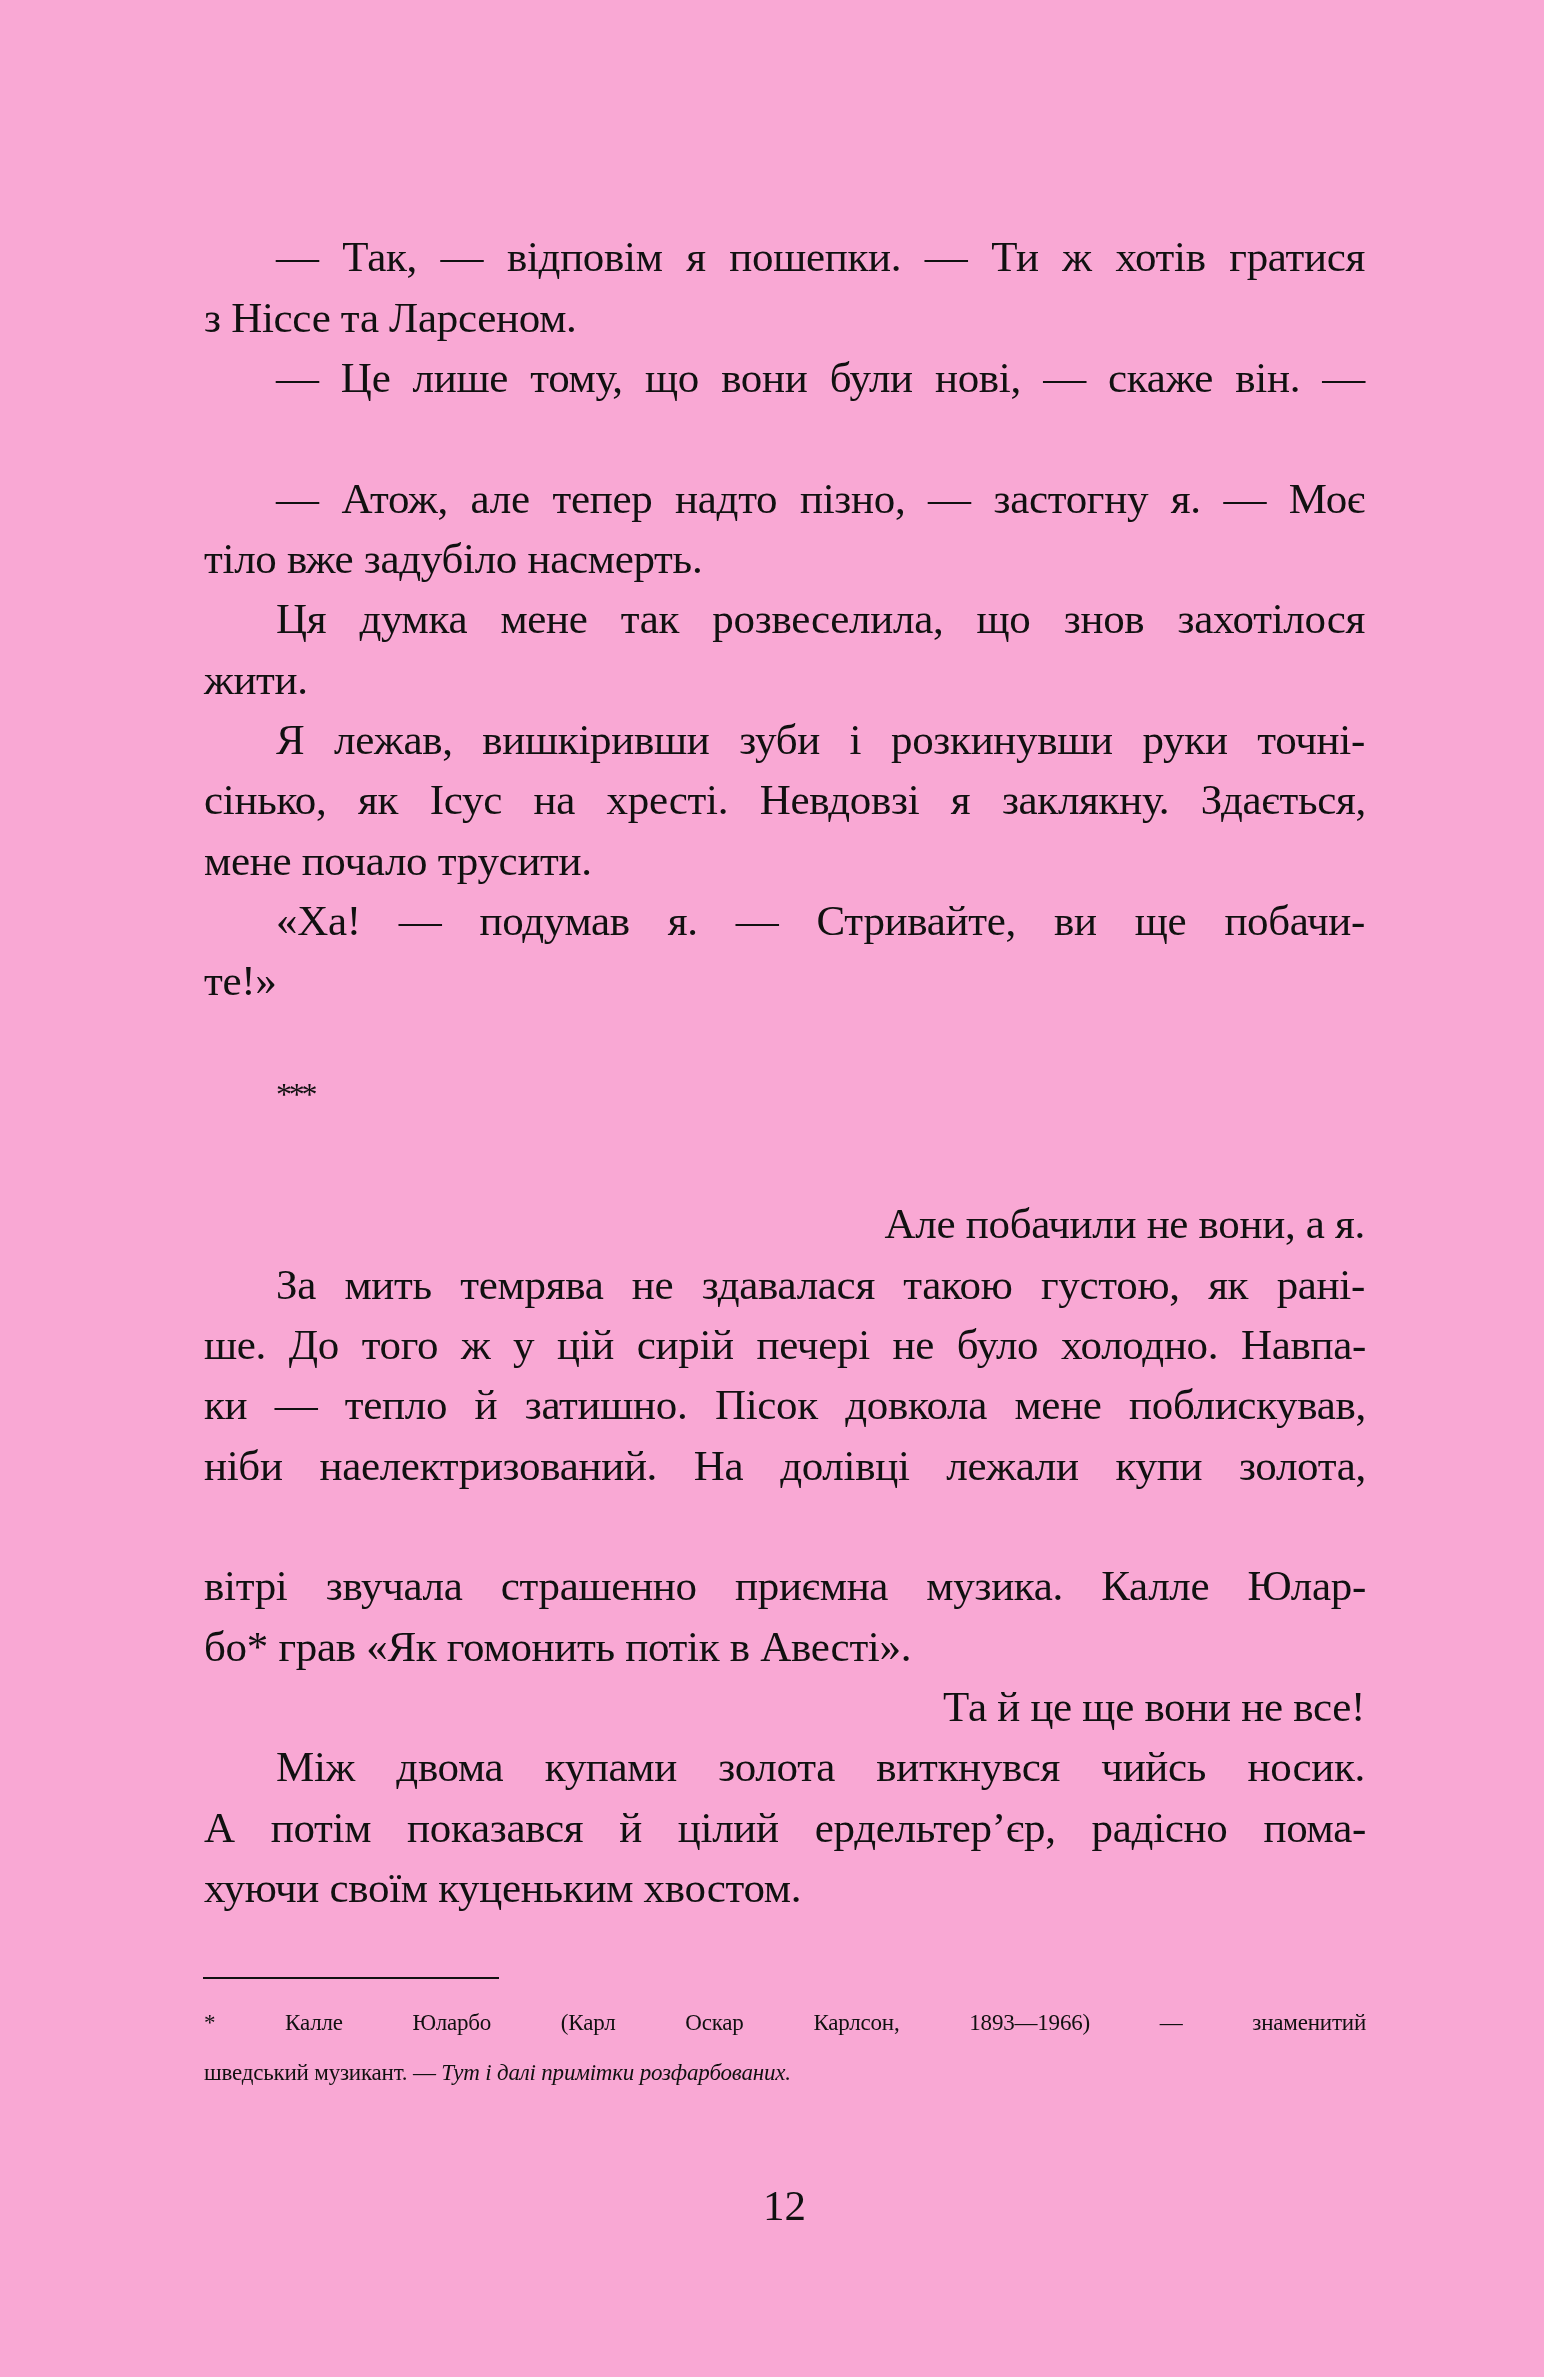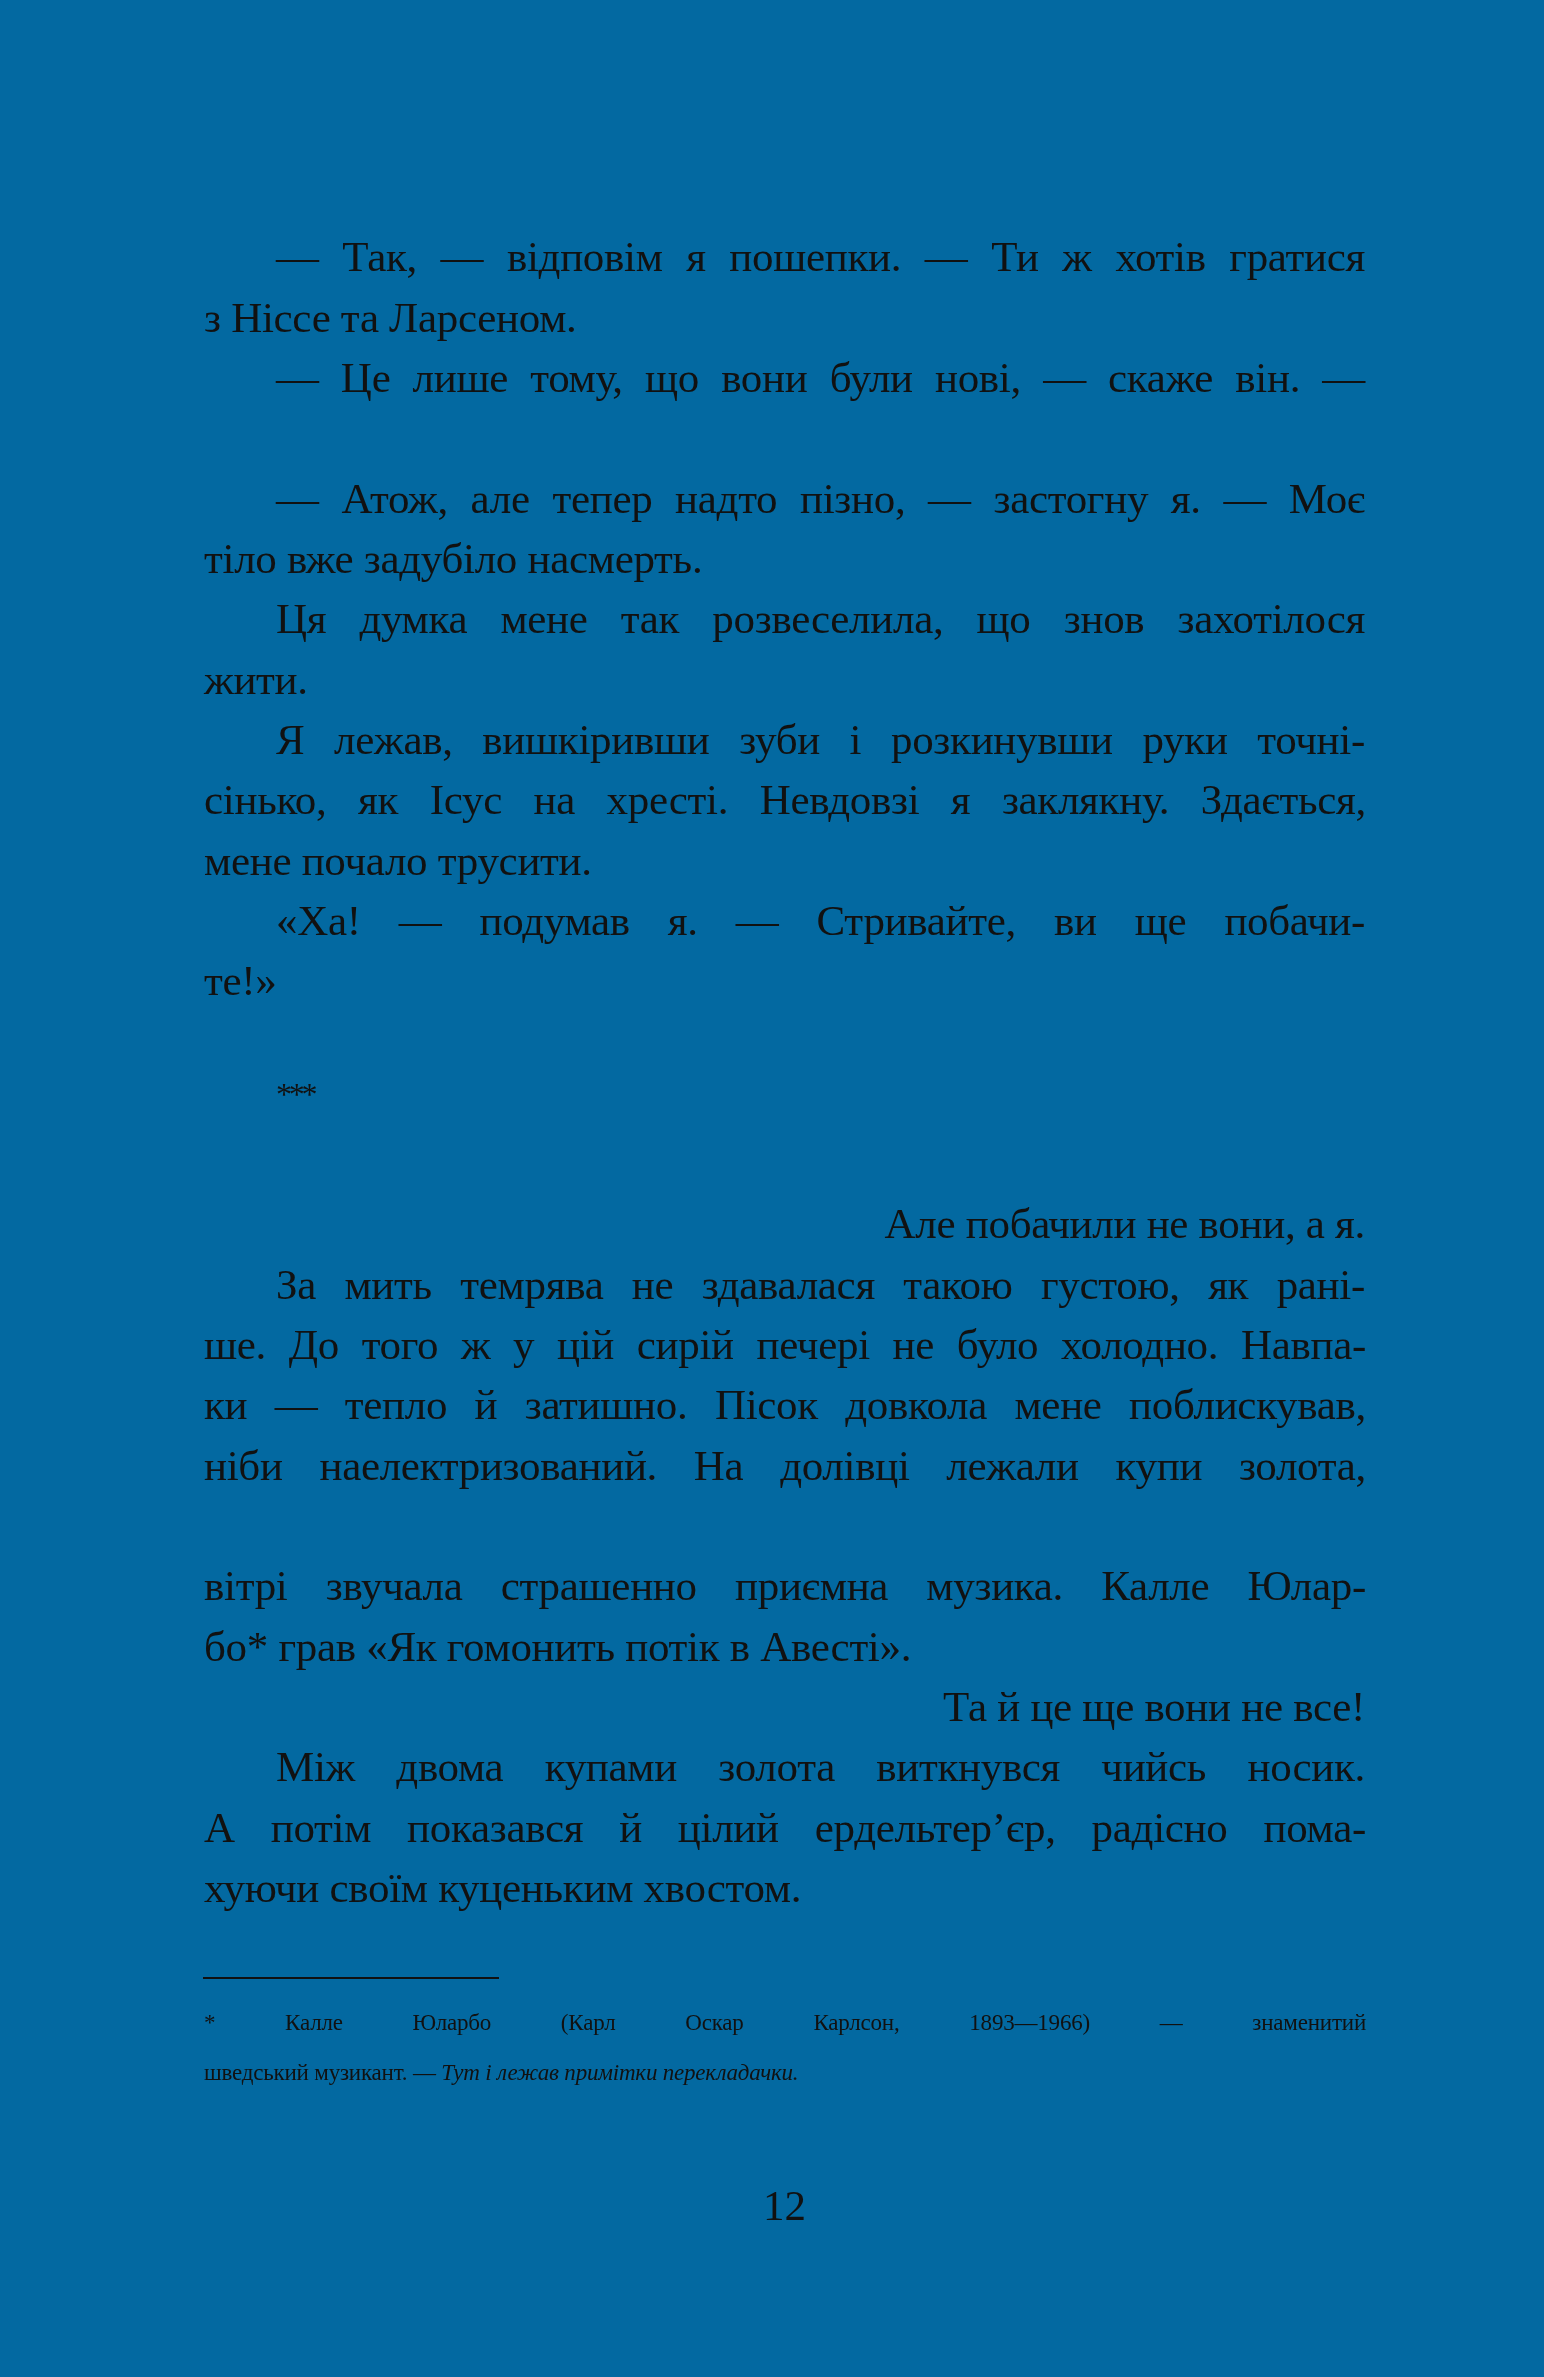--- a/index.html
+++ b/index.html
@@ -13,21 +13,21 @@
     position: relative;
     overflow: hidden;
     color: #111111;
     font-family: "Liberation Serif", "DejaVu Serif", serif;
   }
   .page {
     position: absolute;
     left: 0; top: 0;
     width: 1545px;
     height: 2377px;
-    background: #0369a1;
+    background: #f9a8d4;
   }
   .line {
     position: absolute;
     left: 204px;
     width: 1162px;
     font-size: 43px;
     line-height: 48px;
     height: 48px;
     white-space: nowrap;
     letter-spacing: -0.3px;
@@ -112,18 +112,18 @@
   <div class="line just" style="top:1442px">ніби наелектризований. На долівці лежали купи золота,</div>
   <div class="line just" style="top:1562px">вітрі звучала страшенно приємна музика. Калле Юлар-</div>
   <div class="line" style="top:1623px">бо* грав «Як гомонить потік в Авесті».</div>
   <div class="line indent" style="top:1683px">Та й це ще вони не все!</div>
   <div class="line indent just" style="top:1743px">Між двома купами золота виткнувся чийсь носик.</div>
   <div class="line just" style="top:1804px">А потім показався й цілий ердельтер’єр, радісно пома-</div>
   <div class="line" style="top:1864px">хуючи своїм куценьким хвостом.</div>
 
   <div class="fn-rule"></div>
   <div class="fn-line just" style="top:2003px">* Калле Юларбо (Карл Оскар Карлсон, 1893—1966) — знаменитий</div>
-  <div class="fn-line" style="top:2053px"><span>шведський музикант. — </span><em>Тут і лежав примітки перекладачки.</em></div>
+  <div class="fn-line" style="top:2053px"><span>шведський музикант. — </span><em>Тут і далі примітки розфарбованих.</em></div>
 
   <div class="page-number">12</div>
 
 </div>
 
 
 </body></html>

